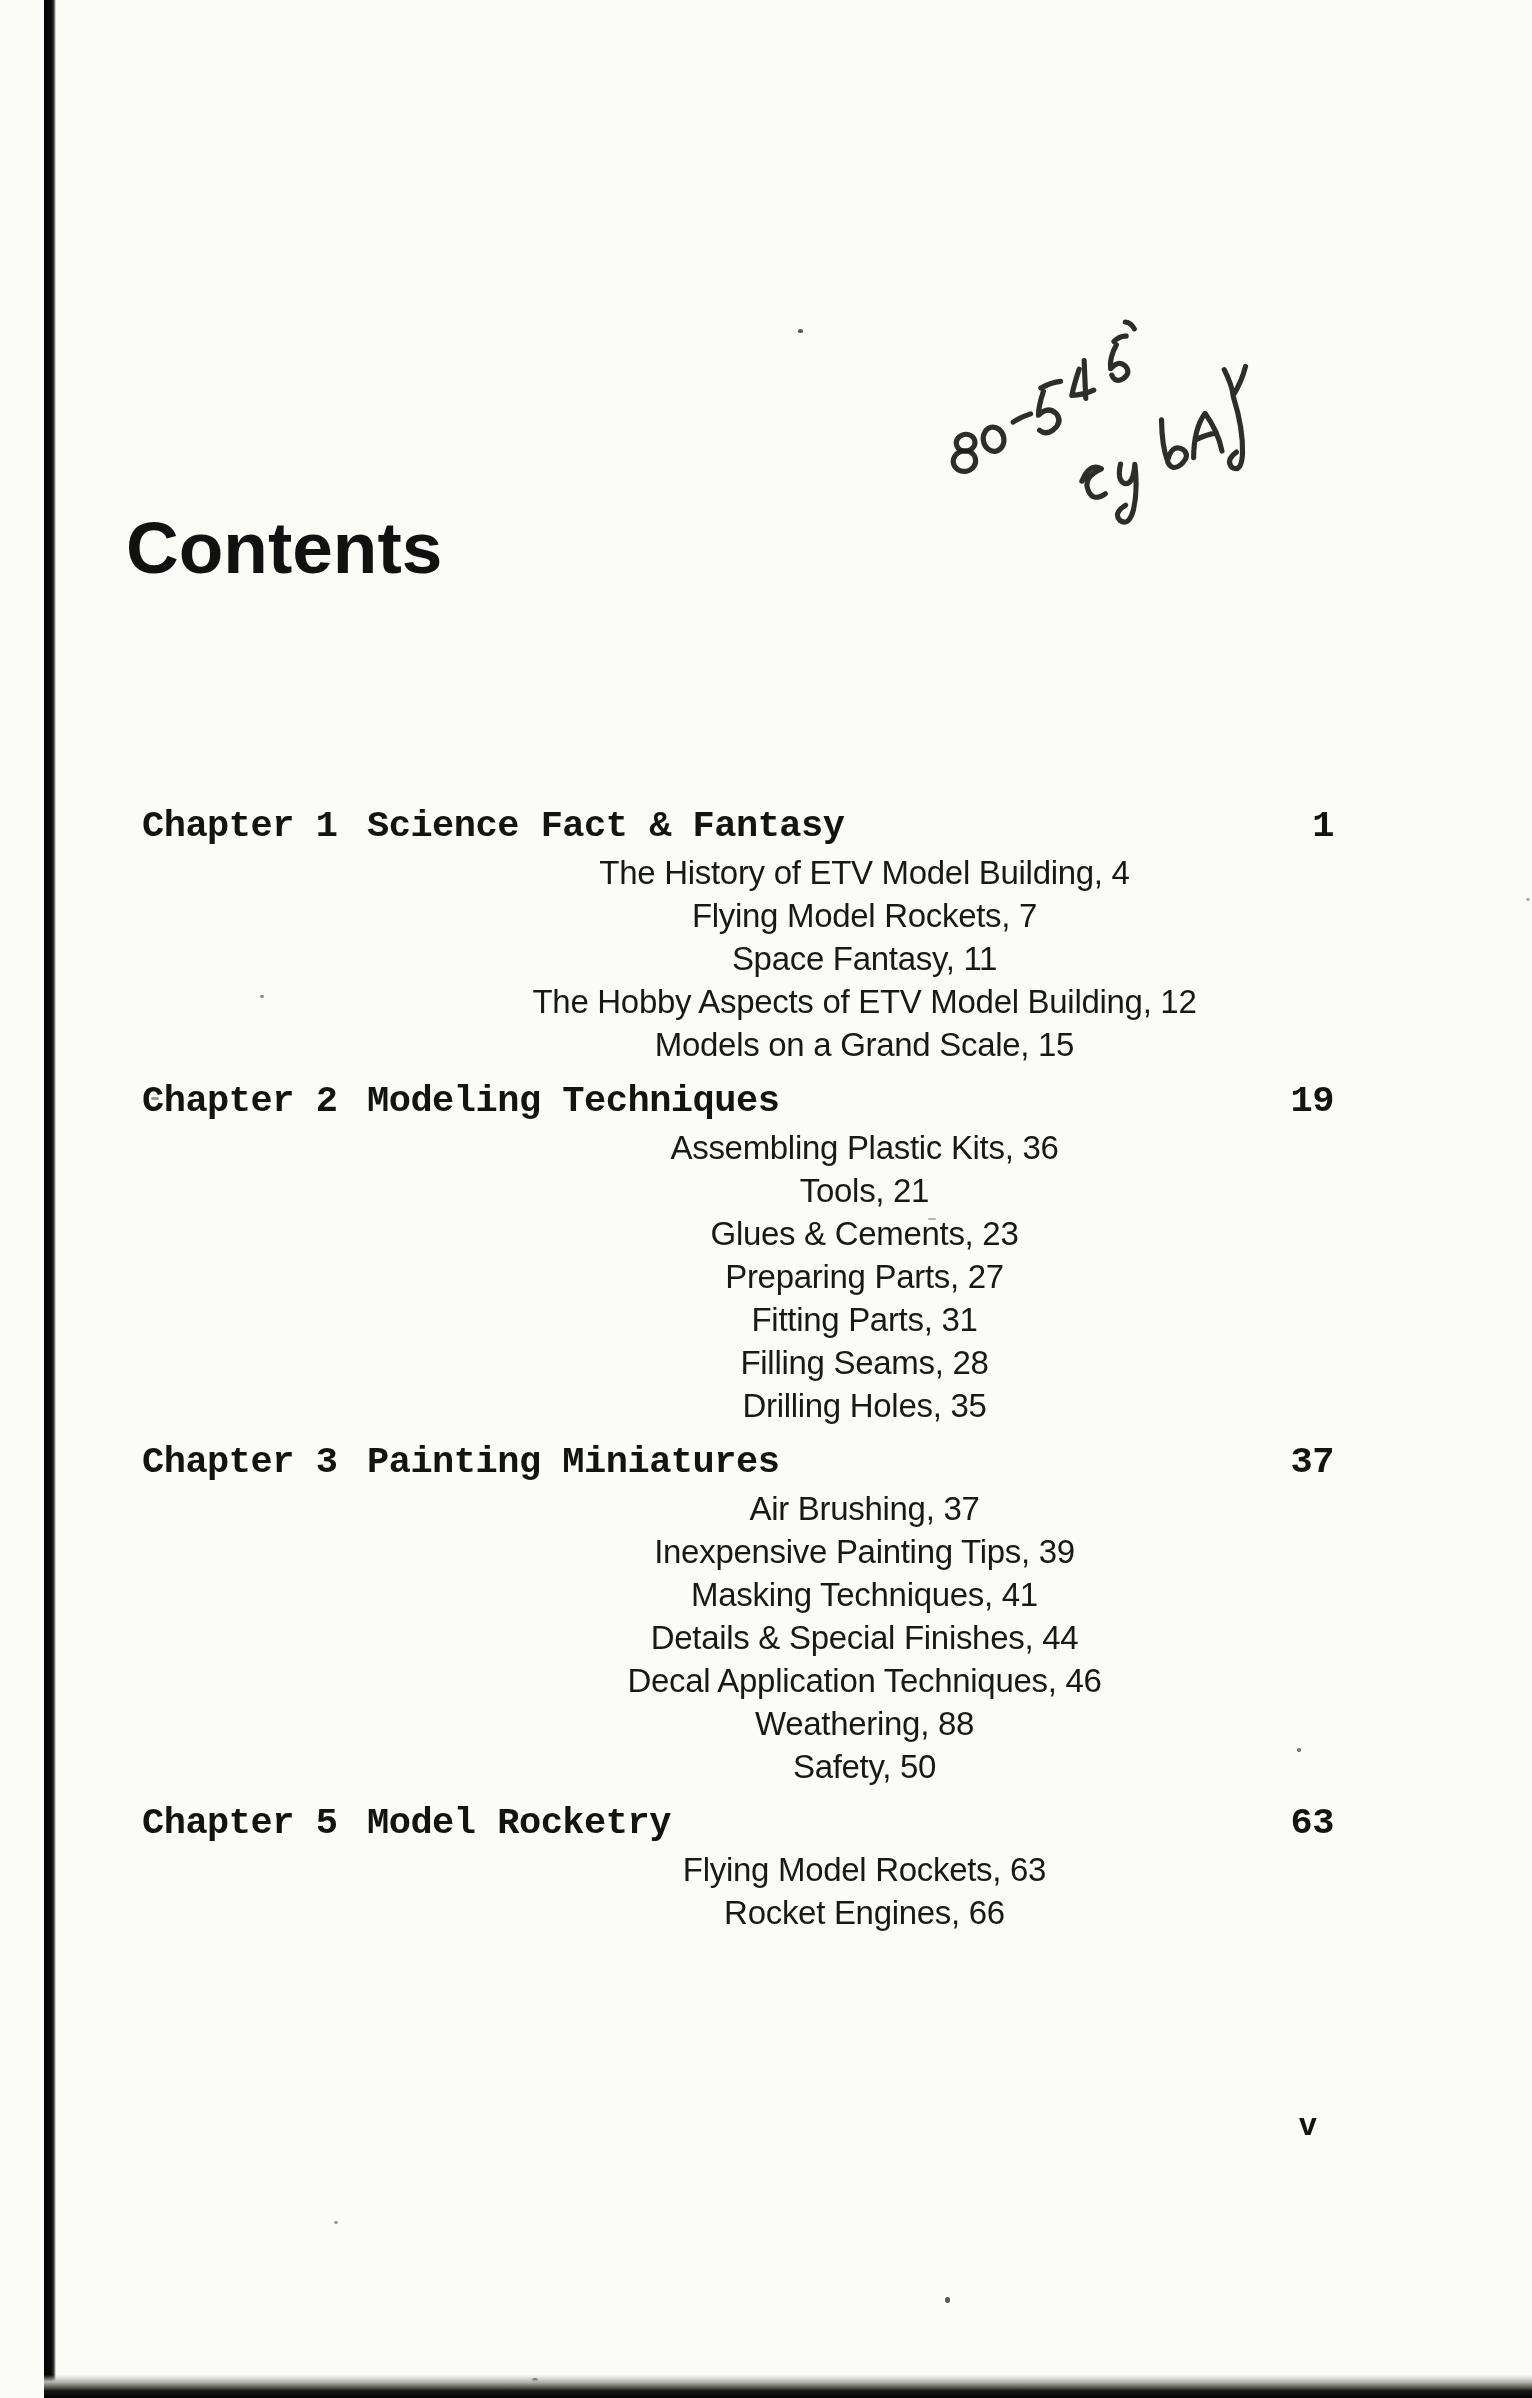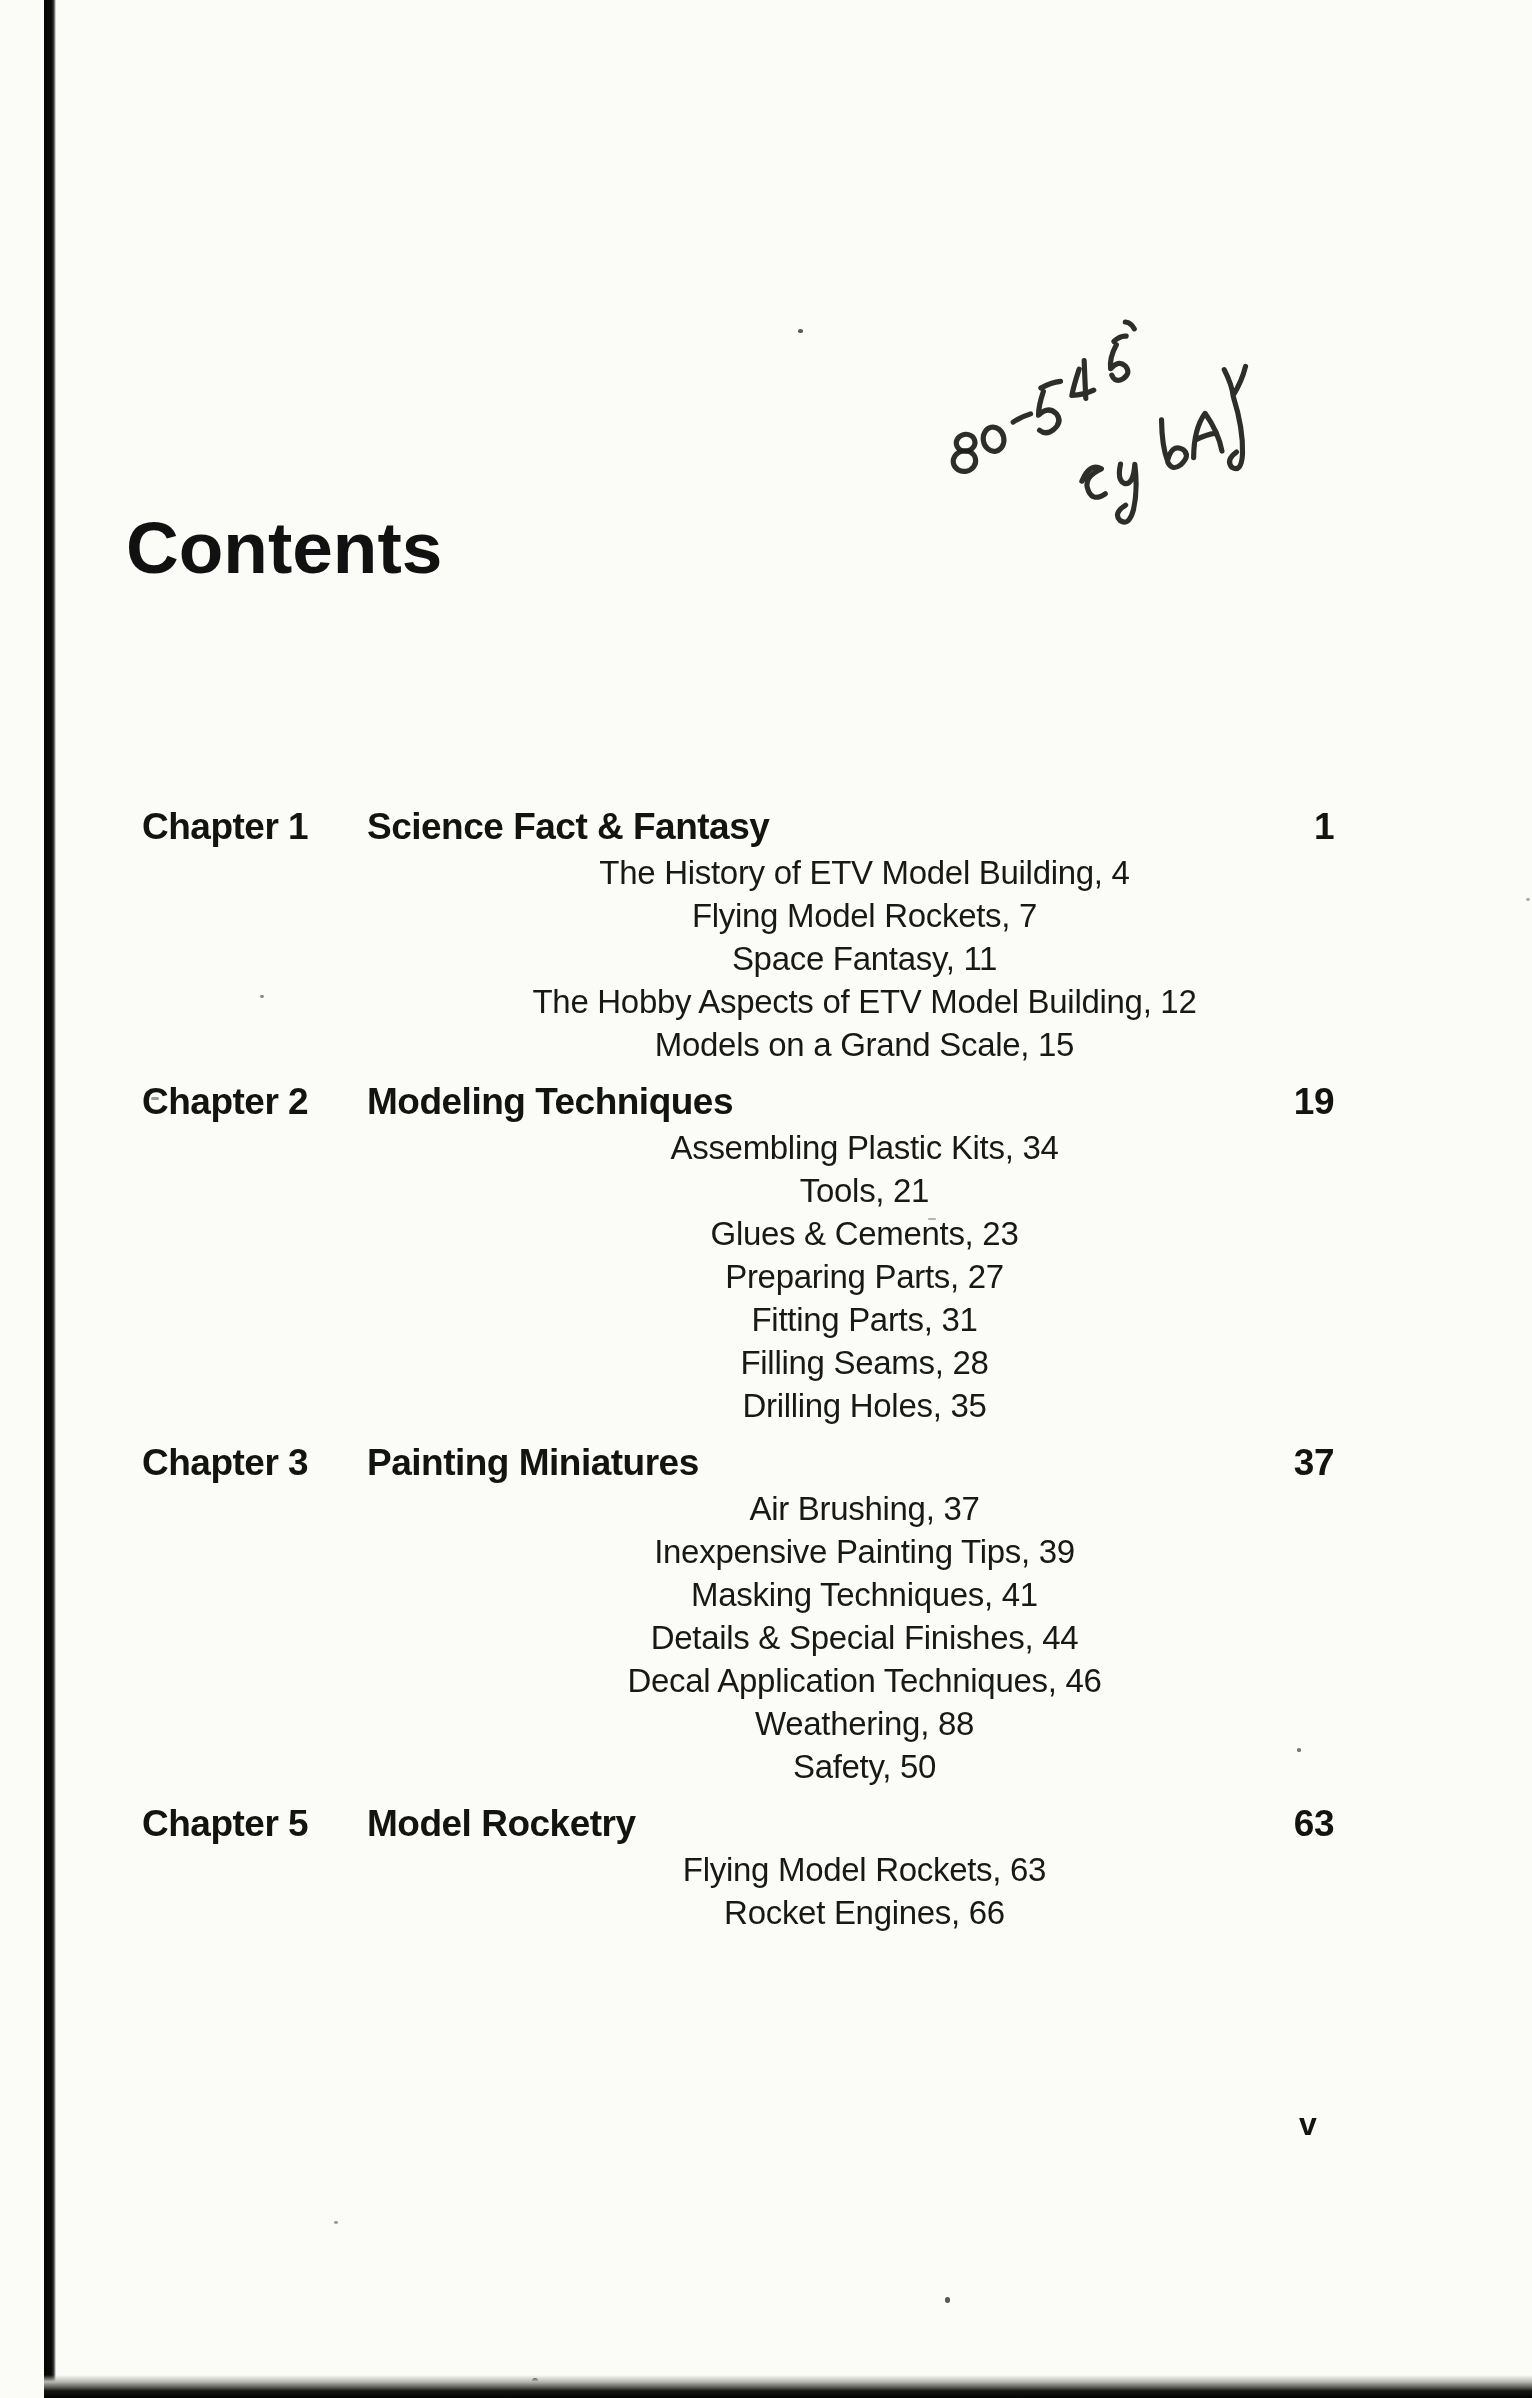--- a/index.html
+++ b/index.html
@@ -79,20 +79,21 @@
   }
   .chapter { }
   .chapter .head {
     display: flex;
     align-items: baseline;
     font-weight: 700;
     font-size: 37px;
     line-height: 45px;
     letter-spacing: -0.5px;
     color: #131311;
+    font-family: Liberation Mono, monospace;
   }
   .ch-label { width: 225px; flex: none; }
   .ch-title { flex: 1; }
   .ch-page  { flex: none; text-align: right; min-width: 66px; }
   .subs {
     list-style: none;
     margin: 1.9px 0 13px 253px;
     padding: 0;
     font-size: 33px;
     line-height: 43px;
@@ -163,21 +164,21 @@
           <li>Models on a Grand Scale, 15</li>
         </ul>
       </section>
       <section class="chapter">
         <div class="head">
           <span class="ch-label">Chapter 2</span>
           <span class="ch-title">Modeling Techniques</span>
           <span class="ch-page">19</span>
         </div>
         <ul class="subs">
-          <li>Assembling Plastic Kits, 34</li>
+          <li>Assembling Plastic Kits, 36</li>
           <li>Tools, 21</li>
           <li>Glues &amp; Cements, 23</li>
           <li>Preparing Parts, 27</li>
           <li>Fitting Parts, 31</li>
           <li>Filling Seams, 28</li>
           <li>Drilling Holes, 35</li>
         </ul>
       </section>
       <section class="chapter">
         <div class="head">

